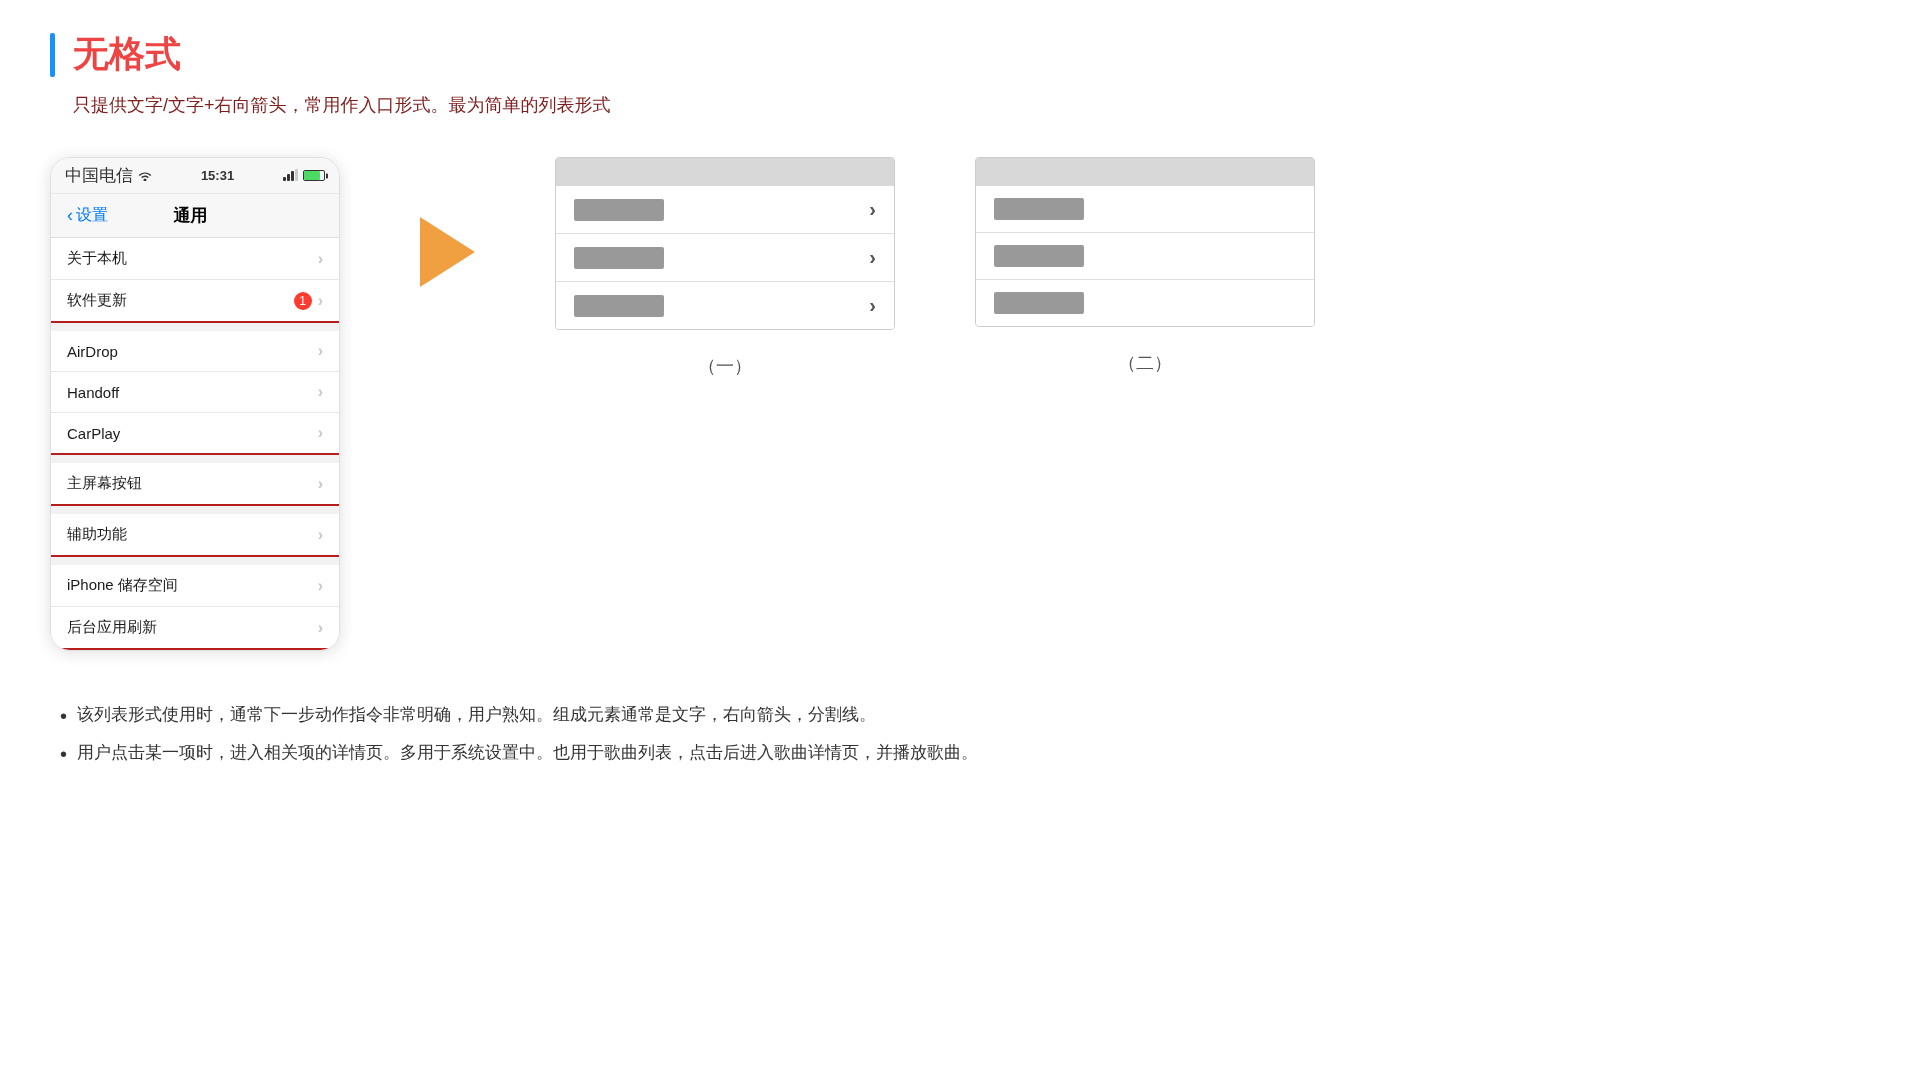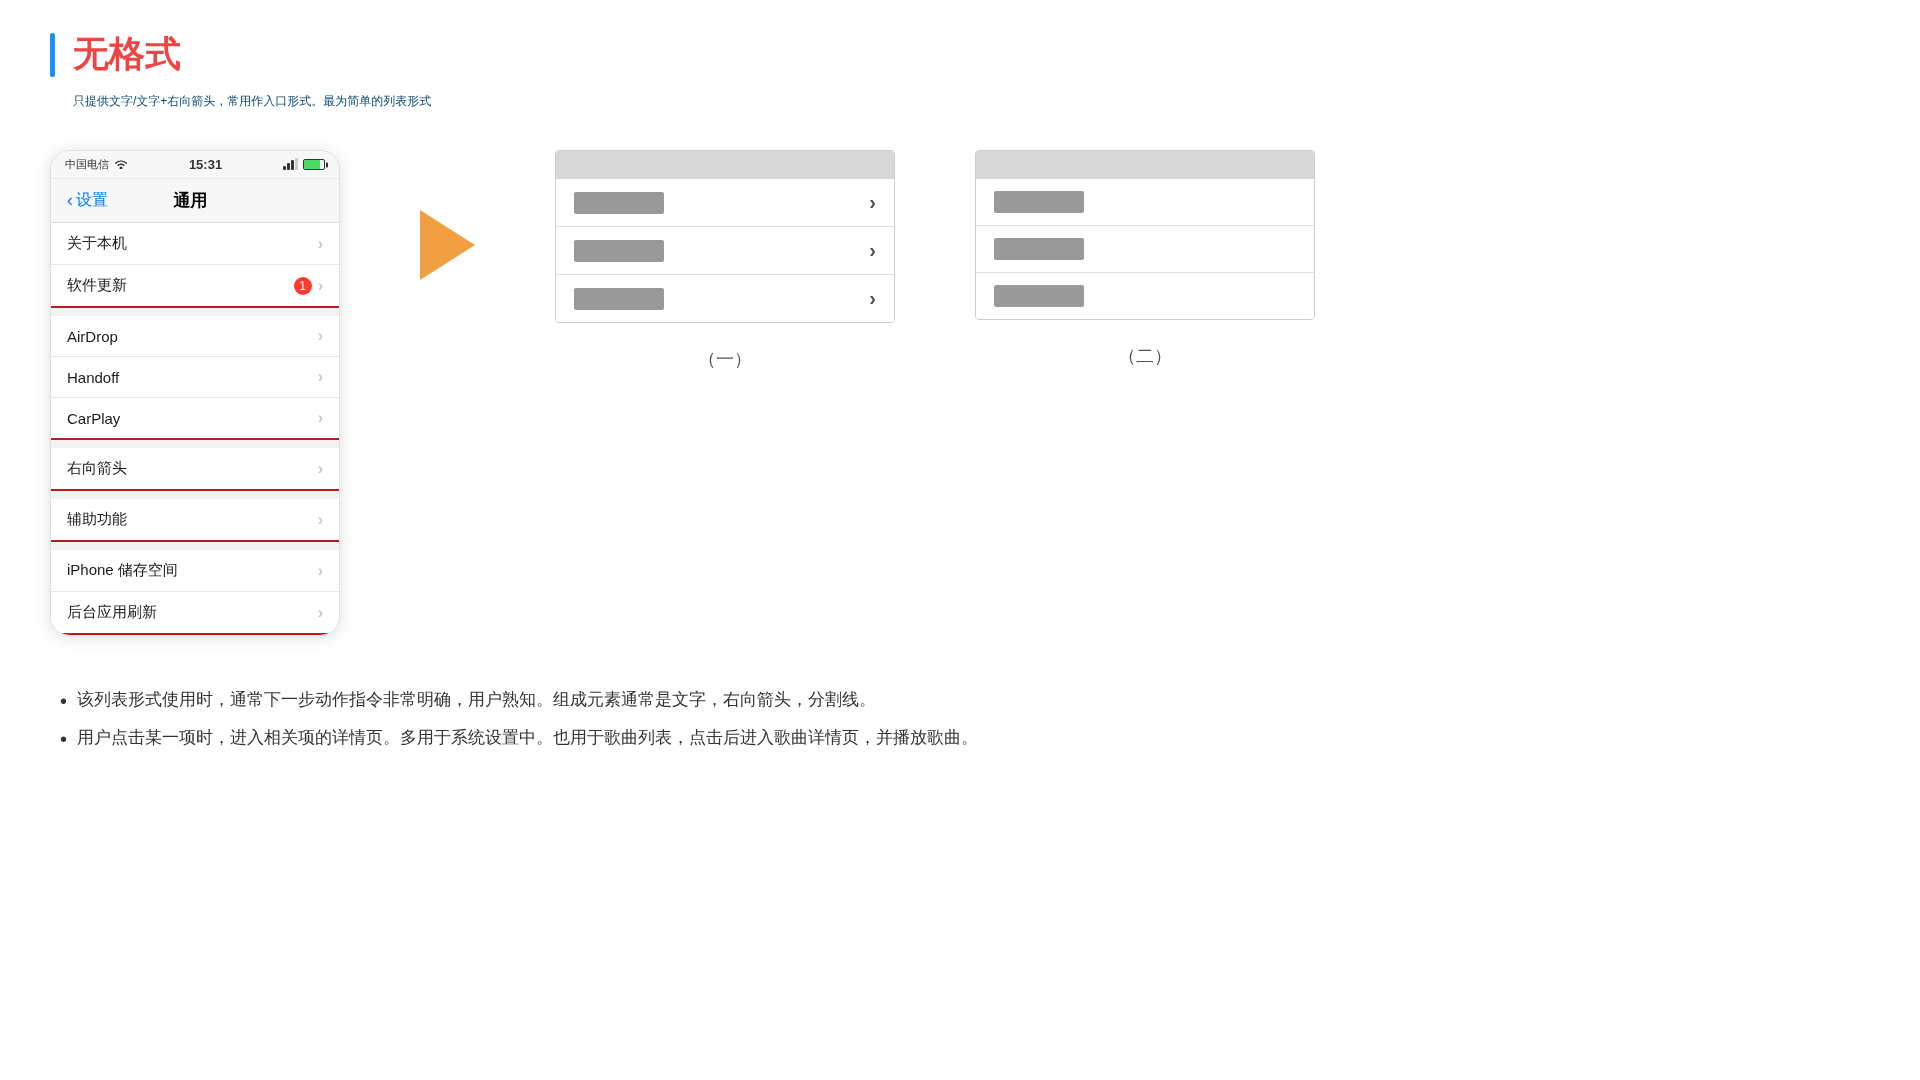--- a/index.html
+++ b/index.html
@@ -22,22 +22,22 @@
       align-items: center;
     }
     .title-bar {
       width: 5px;
       height: 44px;
       background: #1890ff;
       margin-right: 18px;
       border-radius: 2px;
     }
     .page-subtitle {
-      font-size: 12px;
-      color: #0c4a6e;
+      font-size: 18px;
+      color: #7f1d1d;
       margin-bottom: 40px;
       padding-left: 23px;
     }
 
     
     .main-content {
       display: flex;
       gap: 60px;
       align-items: flex-start;
       margin-bottom: 50px;
@@ -61,21 +61,21 @@
       justify-content: space-between;
       align-items: center;
       font-size: 11px;
       color: #333;
       border-bottom: 1px solid #e8e8e8;
     }
     .status-left {
       display: flex;
       align-items: center;
       gap: 5px;
-      font-size: 11px;
+      font-size: 17px;
     }
     .status-right {
       display: flex;
       align-items: center;
       gap: 4px;
       font-size: 11px;
     }
     .battery-icon {
       width: 22px;
       height: 11px;
@@ -347,21 +347,21 @@
         <div class="row-right">
           <span class="chevron-right">›</span>
         </div>
       </div>
     </div>
 
     <div class="settings-separator"></div>
 
     <div class="settings-group">
       <div class="settings-row">
-        <span class="row-label">右向箭头</span>
+        <span class="row-label">主屏幕按钮</span>
         <div class="row-right">
           <span class="chevron-right">›</span>
         </div>
       </div>
     </div>
 
     <div class="settings-separator"></div>
 
     <div class="settings-group">
       <div class="settings-row">

